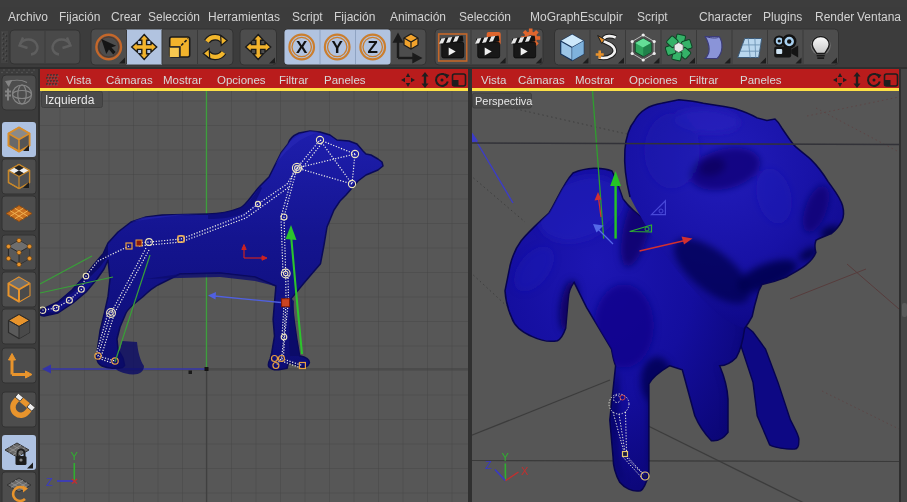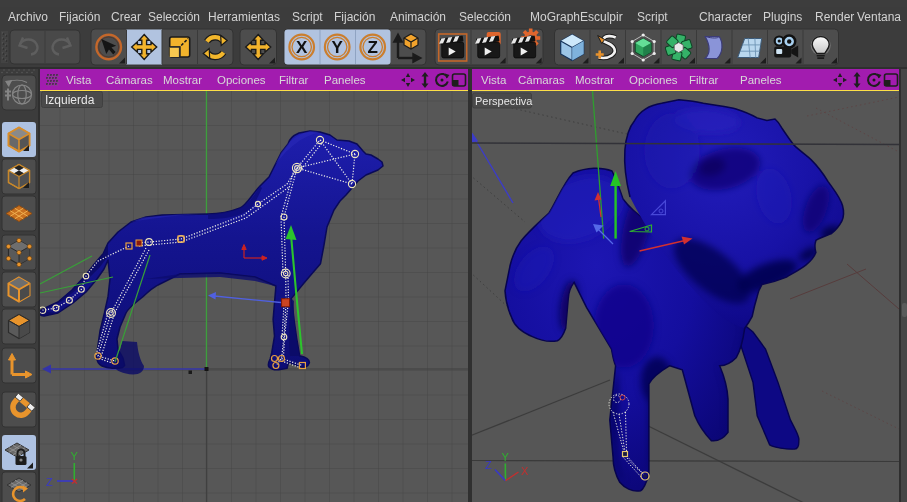--- a/index.html
+++ b/index.html
@@ -3,21 +3,21 @@
 *{margin:0;padding:0;box-sizing:border-box}
 html,body{width:907px;height:502px;overflow:hidden;background:#3d3d3d;font-family:"Liberation Sans",sans-serif}
 #root{position:absolute;left:0;top:7px;width:800px;height:502px}
 #menubar{position:absolute;left:0;top:0;width:907px;height:20px;background:#3c3c3c}
 #menubar span{position:absolute;top:3px;font-size:12px;color:#d2d2d2;white-space:nowrap}
 #toolbar{position:absolute;left:0;top:20px;width:907px;height:42px;background:#3c3c3c}
 #palette{position:absolute;left:0;top:62px;width:38px;height:440px;background:#3c3c3c}
 #vpL{position:absolute;left:38px;top:62px;width:430px;height:440px;background:#565656}
 #vpR{position:absolute;left:472px;top:62px;width:427px;height:440px;background:#565656}
 #rstrip{position:absolute;left:899px;top:62px;width:8px;height:440px;background:#464646;border-left:2px solid #2e2e2e}
-.vphead{position:absolute;left:0;top:0;width:100%;height:22px;background:#a21caf;border-bottom:1px solid #fde047}
+.vphead{position:absolute;left:0;top:0;width:100%;height:22px;background:#b91c1c;border-bottom:3px solid #fde047}
 .vphead span{position:absolute;top:4.5px;font-size:11.5px;color:#d8d8d8;white-space:nowrap}
 .vdiv{position:absolute;left:468px;top:62px;width:4px;height:440px;background:#303030}
 .hdiv{position:absolute;left:0;top:60px;width:907px;height:2px;background:#2f2f2f}
 </style></head>
 <body>
 <div id="root">
   <div id="menubar">
     <span style="left:8px">Archivo</span>
     <span style="left:59px">Fijación</span>
     <span style="left:111px">Crear</span>

